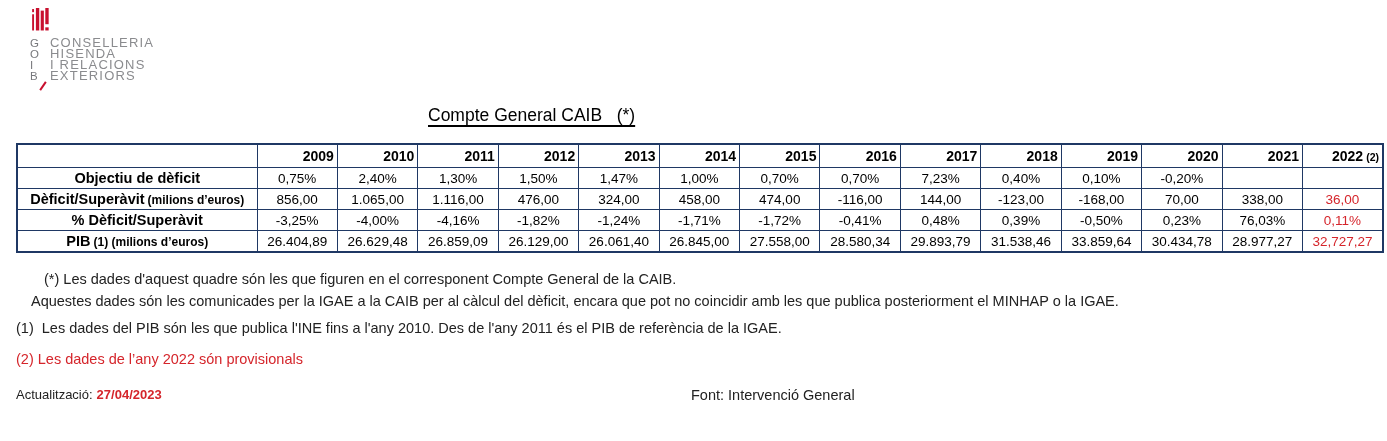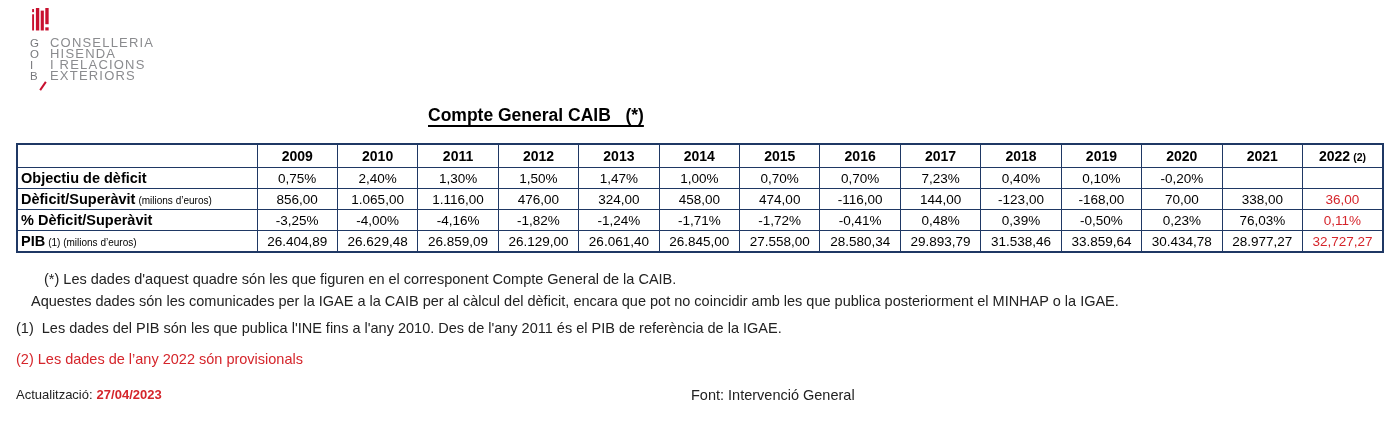--- a/index.html
+++ b/index.html
@@ -9,37 +9,37 @@
   }
   
   .logo{position:absolute;left:30px;top:8px;}
   .emblem{display:block;margin-left:2px;margin-bottom:6px;}
   .logo-line{display:flex;align-items:baseline;height:11px;line-height:11px;}
   .logo-letter{display:inline-block;width:20px;font-size:11.5px;color:var(--lgray);}
   .logo-text{font-size:13px;letter-spacing:1.2px;color:var(--lgray2);}
   .logo-slash{width:10px;height:2px;background:var(--crimson);transform:rotate(-55deg);margin:4px 0 0 8px;}
   
   .title{
-    position:absolute;left:428px;top:105px;font-size:17.5px;font-weight:bold;
+    position:absolute;left:428px;top:105px;font-size:17.5px;font-weight:normal;
     white-space:pre;text-decoration:underline;text-underline-offset:4px;
     text-decoration-thickness:1.5px;
   }
   
   table.caib{
     position:absolute;left:16px;top:143px;width:1368px;
     border-collapse:collapse;table-layout:fixed;
     border:2px solid var(--navy);
   }
   table.caib th, table.caib td{
     border:1px solid var(--navy);padding:0 3px;overflow:hidden;white-space:nowrap;
   }
-  table.caib thead th{height:22px;font-size:14px;font-weight:bold;text-align:center;}
+  table.caib thead th{height:22px;font-size:14px;font-weight:bold;text-align:right;}
   table.caib td{height:20px;font-size:13.5px;text-align:center;}
-  .rowlabel{text-align:left;font-size:14.5px;font-weight:bold;}
-  .sublabel{font-size:10px;font-weight:normal;margin-left:3px;}
+  .rowlabel{text-align:center;font-size:14.5px;font-weight:bold;}
+  .sublabel{font-size:12px;font-weight:bold;margin-left:3px;}
   .hdr-note{font-size:10.5px;font-weight:bold;margin-left:3px;}
   .red{color:var(--red);}
   .c-label{width:240px;}
   
   .fn{position:absolute;left:16px;font-size:14.5px;color:#222;white-space:pre;}
   .fn-star-1{top:271px;margin-left:28px;}
   .fn-star-2{top:293px;left:31px;}
   .fn-1{top:320px;}
   .fn-2{top:351px;color:var(--red);}
   .footer-updated{position:absolute;left:16px;top:387px;font-size:13px;color:#222;}

